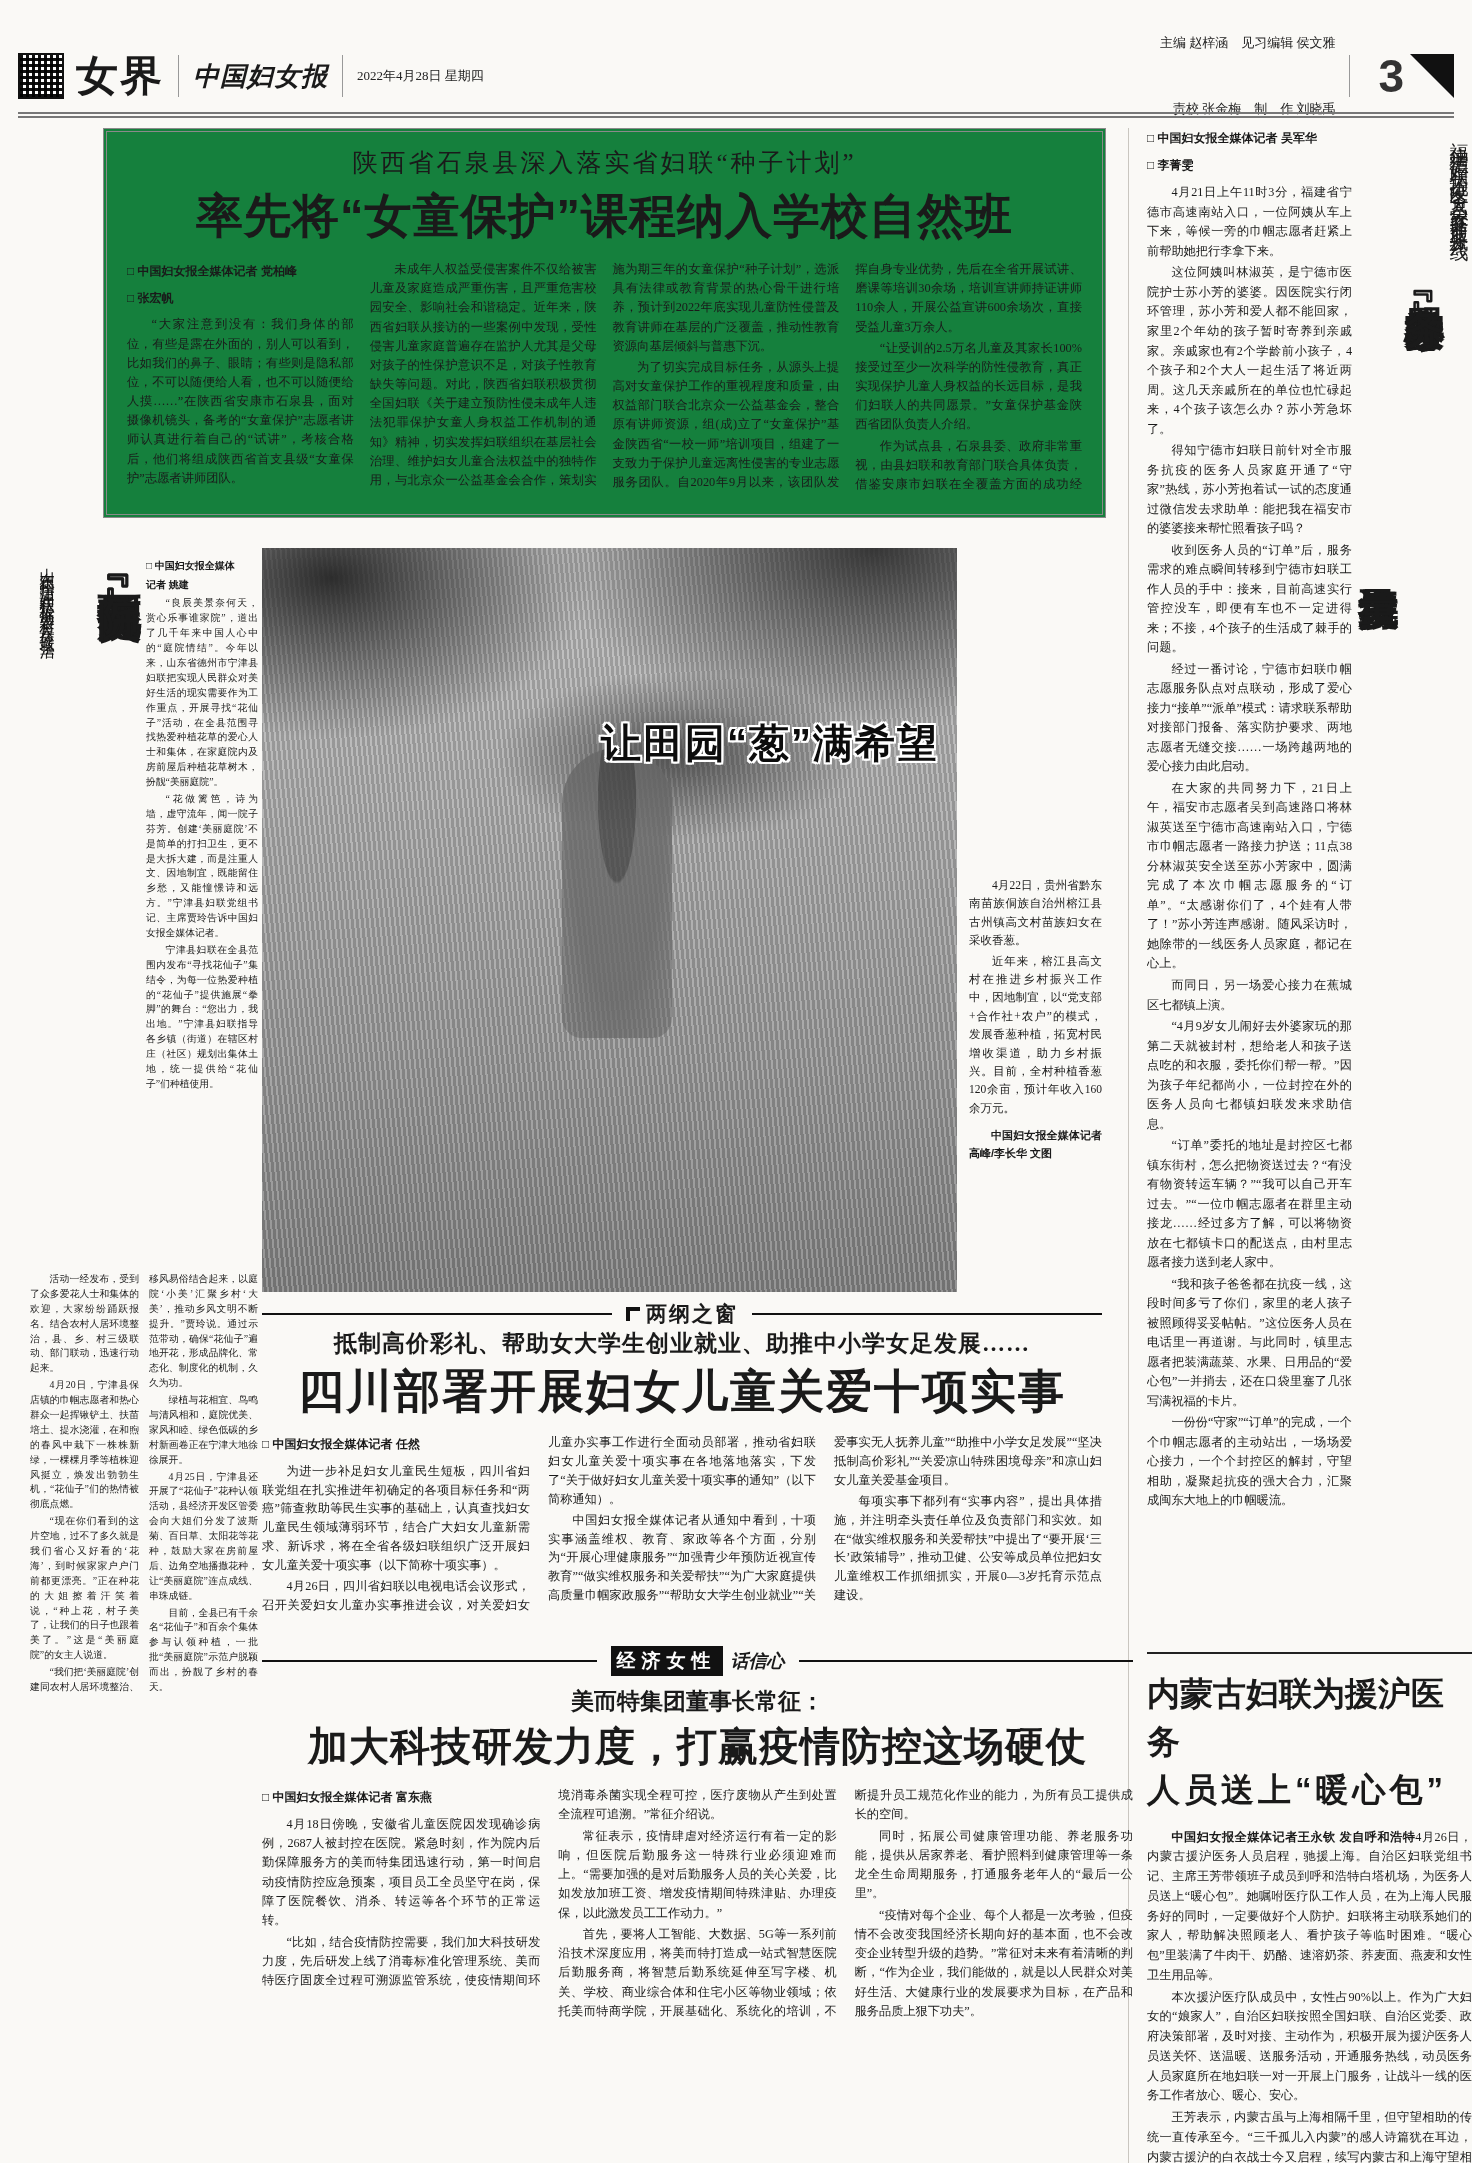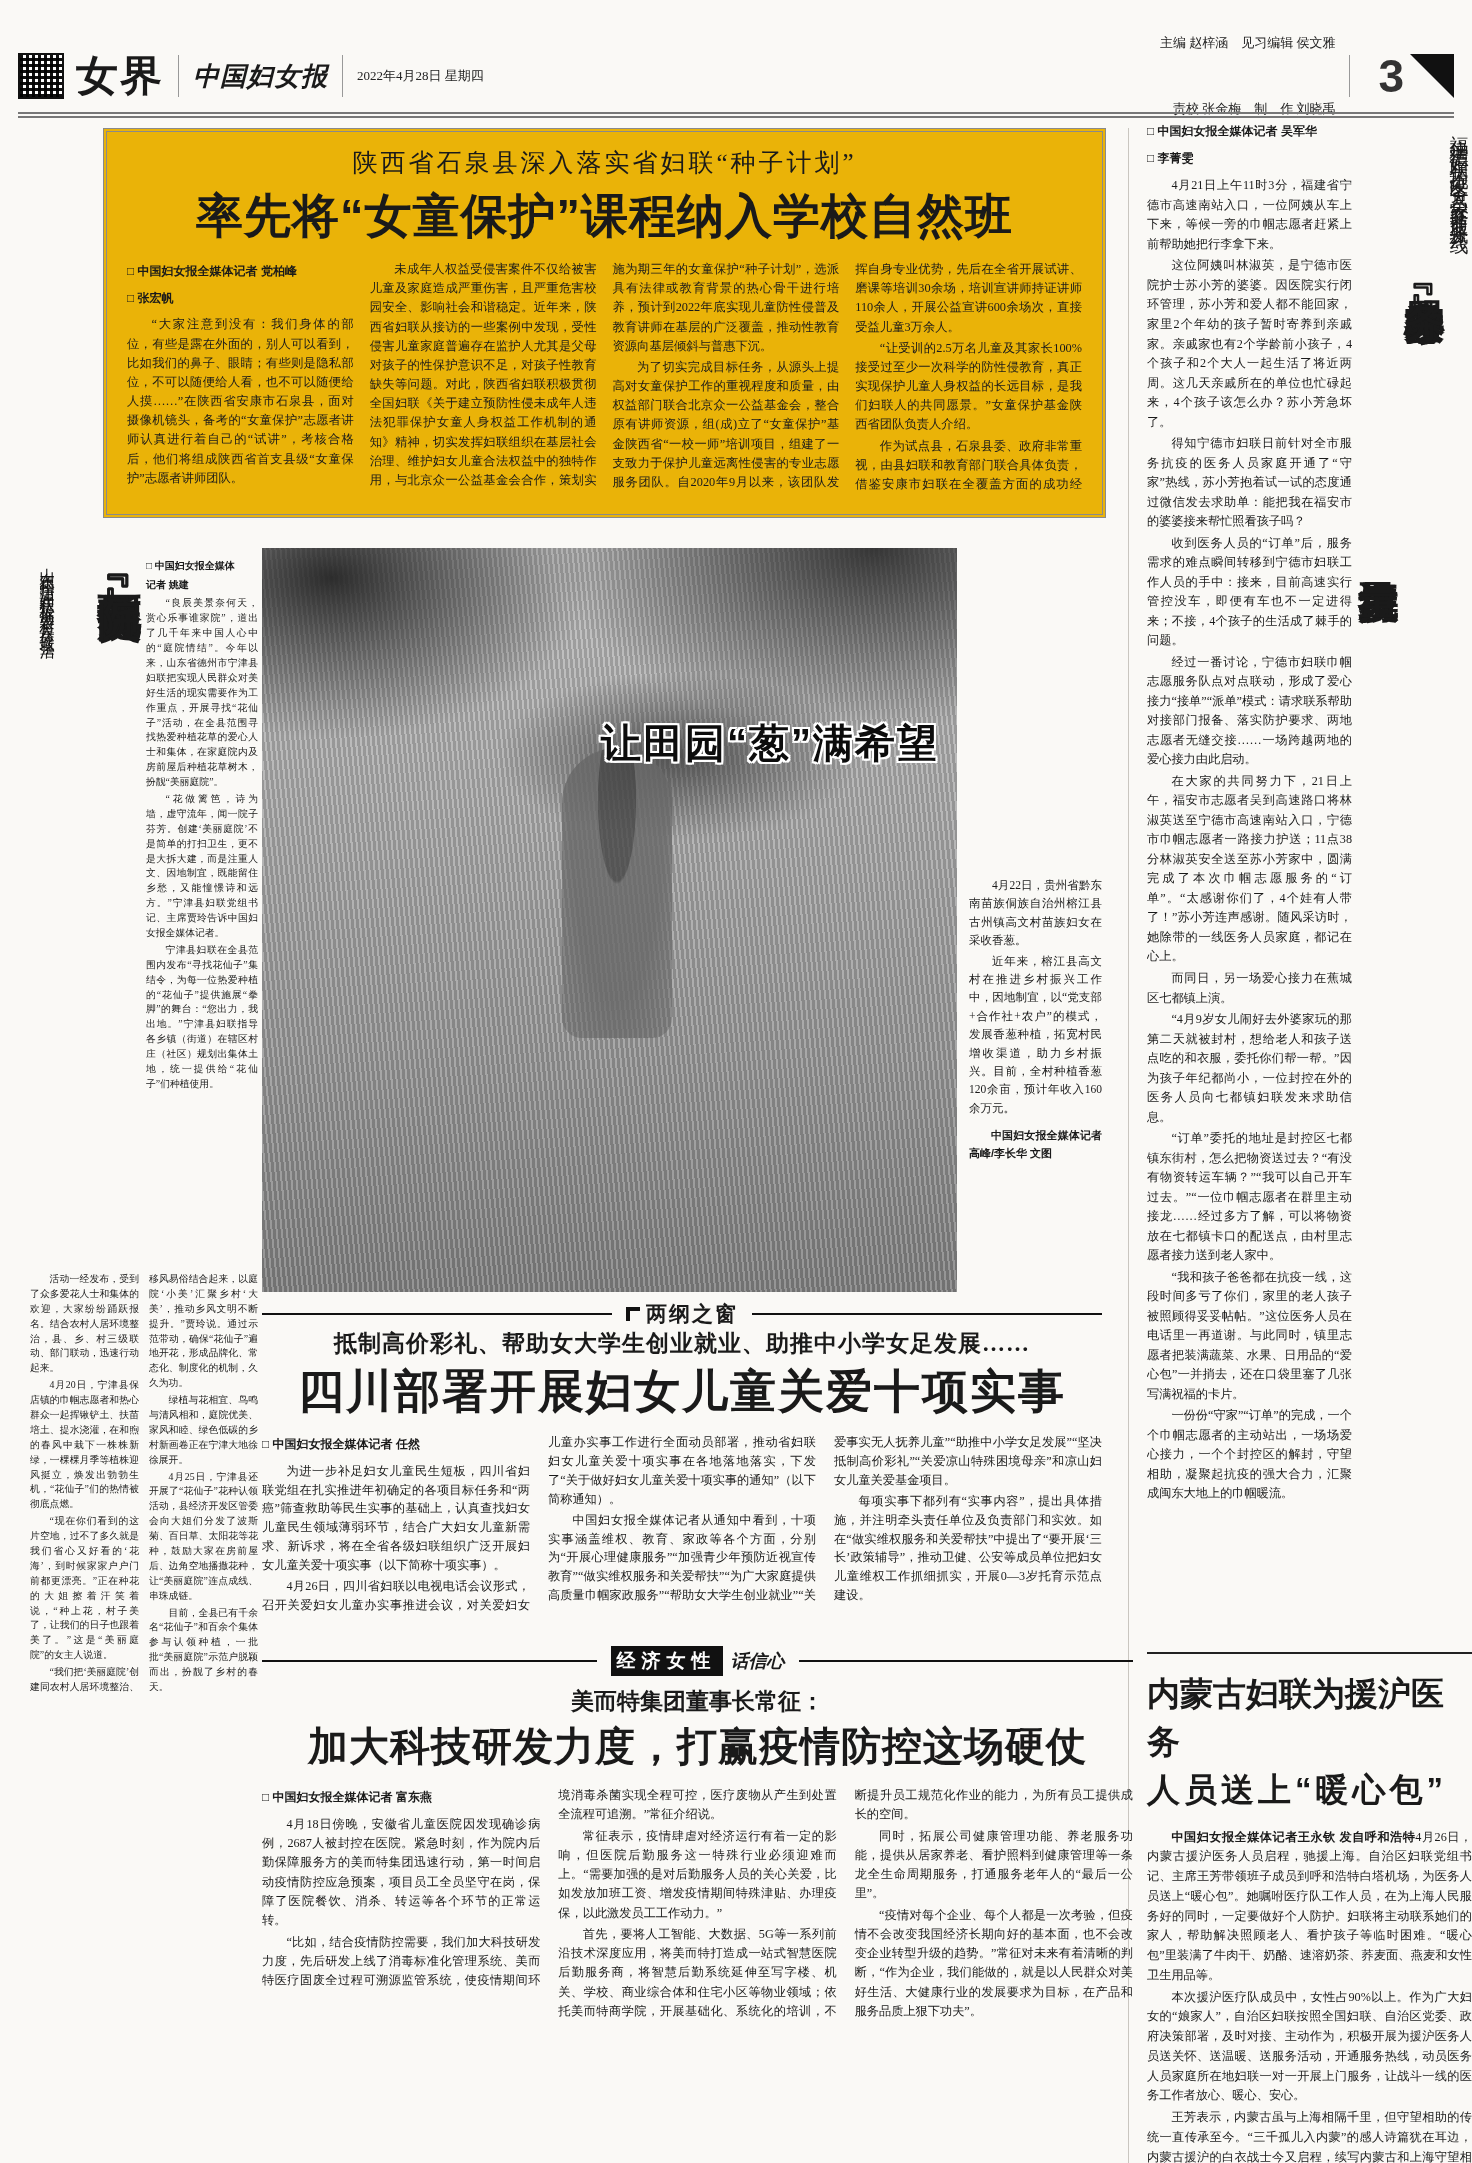--- a/index.html
+++ b/index.html
@@ -20,29 +20,29 @@
   .editors{text-align:right;font-size:13px;line-height:1.7;color:#222;white-space:pre;}
   .pagenum{font-size:46px;font-weight:900;font-family:"Liberation Sans",sans-serif;color:#333;margin:0 6px 0 14px;}
   .corner-tri{width:0;height:0;border-top:44px solid #111;border-left:44px solid transparent;}
   #toprule{position:absolute;left:18px;right:18px;top:112px;height:6px;
            border-top:2px solid #777;border-bottom:2px solid #777;}
   
   p{margin:0 0 2px 0;text-indent:2em;}
   .byline{font-family:"Liberation Sans",sans-serif;font-weight:bold;text-indent:0;font-size:12px;margin:2px 0 8px 0;}
   .jtext{text-align:justify;}
   
-  #seed{position:absolute;left:103px;top:128px;width:1003px;height:390px;background:#eab308;
+  #seed{position:absolute;left:103px;top:128px;width:1003px;height:390px;background:#15803d;
         border:4px double #8a8a8a;padding:10px 20px;}
   #seed .kicker{text-align:center;font-size:25px;letter-spacing:3px;margin-top:4px;}
   #seed .headline{text-align:center;font-size:47px;font-weight:900;letter-spacing:1px;
         font-family:"Liberation Sans","DejaVu Sans",sans-serif;margin-top:6px;}
   #seed .body{margin-top:12px;height:242px;column-count:4;column-gap:16px;
         font-size:12.3px;line-height:1.56;overflow:hidden;}
   
-  #fujian{position:absolute;left:1147px;top:120px;width:325px;height:1505px;display:flex;justify-content:space-between;}
+  #fujian{position:absolute;left:1147px;top:127px;width:325px;height:1505px;display:flex;justify-content:space-between;}
   #fujian .fbody{width:205px;font-size:12.2px;line-height:1.6;overflow:hidden;}
   #fujian .vheadline{width:96px;writing-mode:vertical-rl;font-family:"Liberation Sans",sans-serif;
         font-weight:900;font-size:40px;line-height:1.15;}
   #fujian .vheadline .l1{display:block;padding-top:150px;}
   #fujian .vheadline .l2{display:block;padding-top:430px;}
   #fujian .vkicker{width:24px;writing-mode:vertical-rl;font-size:19px;letter-spacing:5px;height:500px;}
   
   #photo{position:absolute;left:262px;top:548px;width:840px;height:744px;display:flex;}
   .photo-img{position:relative;width:695px;height:744px;filter:grayscale(1);background:
      radial-gradient(ellipse 420px 260px at 10% 4%, rgba(38,38,35,.95), rgba(38,38,35,0) 62%),

